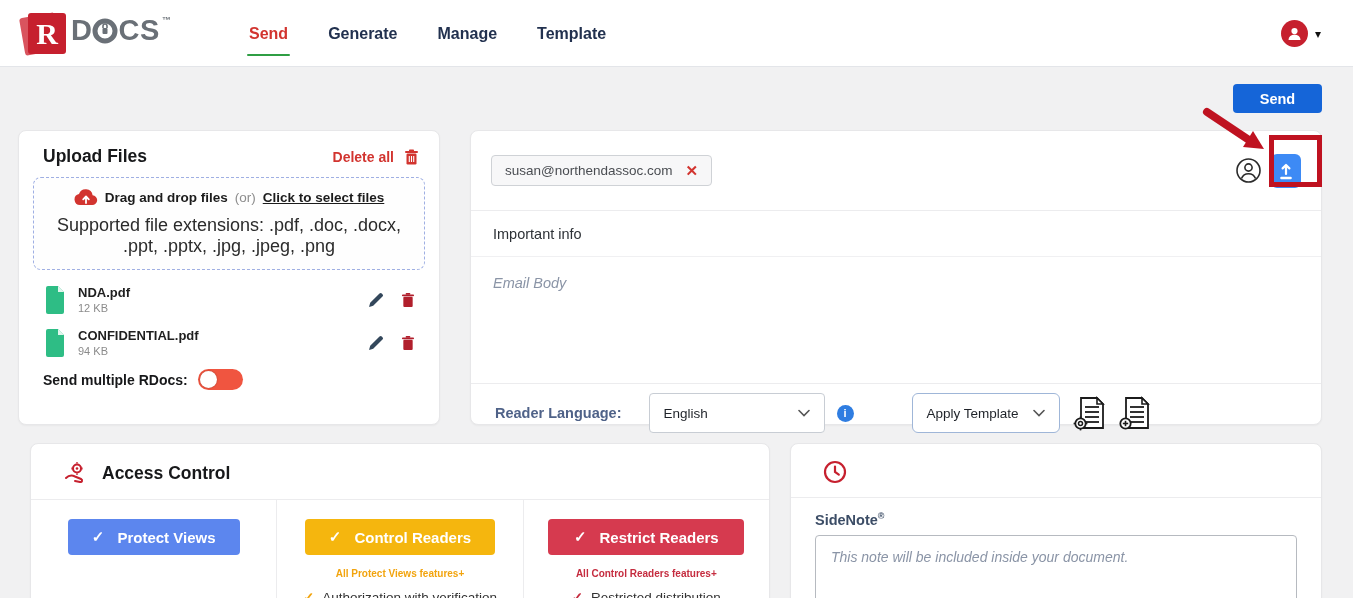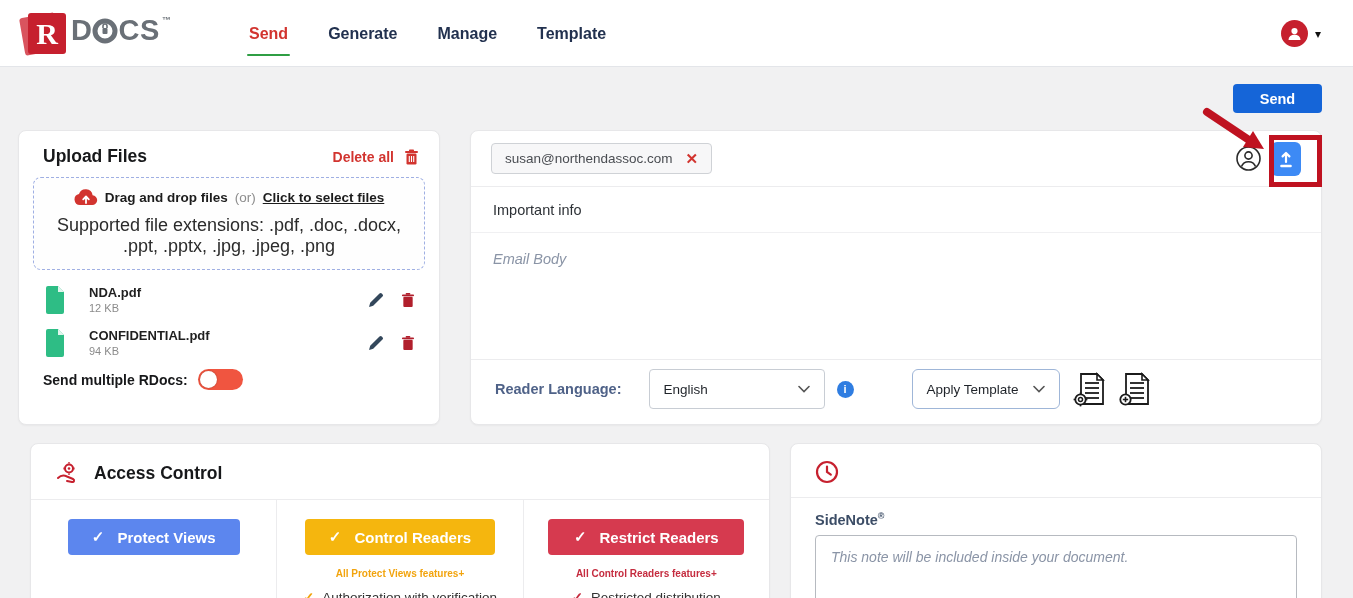--- a/index.html
+++ b/index.html
@@ -47,53 +47,53 @@
   .up-head { display: flex; justify-content: space-between; align-items: center; padding: 15px 20px 8px 24px; }
   .up-title { font-size: 17.5px; font-weight: bold; color: #17181a; }
   .delete-all { display: flex; gap: 10px; align-items: center; color: #d2342f; font-size: 14px; font-weight: 600; cursor: pointer; }
   .dropzone { margin: 2px 14px 0; border: 1.5px dashed #9fafe3; border-radius: 8px; padding: 11px 8px 12px; text-align: center; cursor: pointer; background: #fefefe; }
   .dz-line1 { display: flex; justify-content: center; align-items: center; gap: 7px; font-size: 13.5px; }
   .dz-drag { font-weight: bold; color: #1c1c1c; }
   .dz-or { color: #8d8d8d; }
   .dz-click { font-weight: bold; color: #1c1c1c; text-decoration: underline; cursor: pointer; }
   .dz-supported { margin-top: 9px; font-size: 18px; color: #2b2b2b; }
   .file-list { margin-top: 8px; }
-  .file-row { display: flex; align-items: center; padding: 7px 24px 7px 26px; gap: 24px; }
+  .file-row { display: flex; align-items: center; padding: 7px 24px 7px 26px; gap: 13px; }
   .file-meta { display: flex; flex-direction: column; gap: 2px; }
   .file-name { font-size: 13px; font-weight: 600; color: #1f1f1f; }
   .file-size { font-size: 11px; color: #8b8b8b; }
   .file-actions { margin-left: auto; display: flex; gap: 17px; align-items: center; }
   .icon-btn { cursor: pointer; display: flex; align-items: center; }
   .toggle-row { display: flex; align-items: center; gap: 10px; padding: 5px 24px 4px; }
   .toggle-label, .pref-label { font-size: 14px; font-weight: 600; color: #17181a; }
   .toggle { width: 45px; height: 21px; background: #f05540; border-radius: 11px; position: relative; cursor: pointer; }
   .toggle-knob { position: absolute; left: 2px; top: 2px; width: 17px; height: 17px; background: #fff; border-radius: 50%; box-shadow: 0 0 2px rgba(0,0,0,.3); }
   .pref-row { display: flex; align-items: center; gap: 10px; padding: 8px 24px; }
   .pref-input { width: 206px; height: 25px; border: 1px solid #a9a9a9; border-radius: 3px; font-size: 13px; padding: 0 6px; font-family: "Liberation Sans", sans-serif; }
 
   
   #compose-panel { left: 470px; top: 130px; width: 852px; height: 295px; }
-  .recipient-row { height: 56px; display: flex; align-items: center; padding: 0 20px; border-bottom: 1px solid #ececee; }
+  .recipient-row { height: 80px; display: flex; align-items: center; padding: 0 20px; border-bottom: 1px solid #ececee; }
   .chip { display: flex; align-items: center; gap: 13px; background: #f7f7f8; border: 1px solid #cfd2d6; border-radius: 4px; padding: 7px 13px; font-size: 13.5px; color: #4a4d52; }
   .chip-x { color: #d2342f; font-weight: bold; font-size: 15px; cursor: pointer; line-height: 1; }
   .recip-icons { margin-left: auto; display: flex; align-items: center; gap: 9px; }
   .upload-doc-btn { width: 30px; height: 34px; background: #3d8af5; border-radius: 6px; display: flex; align-items: center; justify-content: center; cursor: pointer; }
   .subject-row { height: 46px; display: flex; align-items: center; padding: 0 22px; border-bottom: 1px solid #f0f0f2; font-size: 14.5px; color: #2d3136; cursor: text; }
   .body-area { height: 127px; padding: 18px 22px; font-size: 14.5px; font-style: italic; color: #8a94a6; border-bottom: 1px solid #ececee; cursor: text; }
   .compose-footer { height: 58px; display: flex; align-items: center; padding: 0 24px; }
   .rl-label { font-size: 14.5px; font-weight: 600; color: #4f6288; }
   .select { display: flex; align-items: center; justify-content: space-between; border: 1px solid #c8cdd4; border-radius: 4px; height: 40px; padding: 0 14px; font-size: 13.5px; color: #1f2329; cursor: pointer; background: #fff; }
   .lang-select { width: 176px; margin-left: 27px; }
   .info-icon { width: 17px; height: 17px; border-radius: 50%; background: #2f7de1; color: #fff; font-size: 11px; font-weight: bold; display: flex; align-items: center; justify-content: center; margin-left: 12px; cursor: pointer; }
   .tpl-select { width: 148px; margin-left: 58px; border-color: #9fb6d8; border-radius: 6px; }
   .tpl-icons { display: flex; gap: 9px; margin-left: 13px; align-items: center; }
 
   
   #access-panel { left: 30px; top: 443px; width: 740px; height: 212px; }
-  .sec-head { display: flex; align-items: center; gap: 13px; padding: 16px 24px 13px; }
+  .sec-head { display: flex; align-items: center; gap: 13px; padding: 16px 32px 13px; }
   .sec-title { font-size: 17.5px; font-weight: bold; color: #17181a; }
   .sec-divider { height: 1px; background: #ececee; }
   .ac-cols { display: flex; height: 152px; }
   .ac-col { flex: 1; display: flex; flex-direction: column; align-items: center; padding-top: 19px; }
   .ac-col + .ac-col { border-left: 1px solid #ececee; }
   .tier-btn { height: 36px; border-radius: 4px; display: flex; align-items: center; justify-content: center; gap: 13px; color: #fff; font-weight: bold; font-size: 15px; cursor: pointer; }
   .tier-chk { font-size: 15px; font-weight: bold; }
   .btn-protect { width: 172px; background: #5c86ee; }
   .btn-control { width: 190px; background: #f5b60e; }
   .btn-restrict { width: 196px; background: #d63a4f; }

